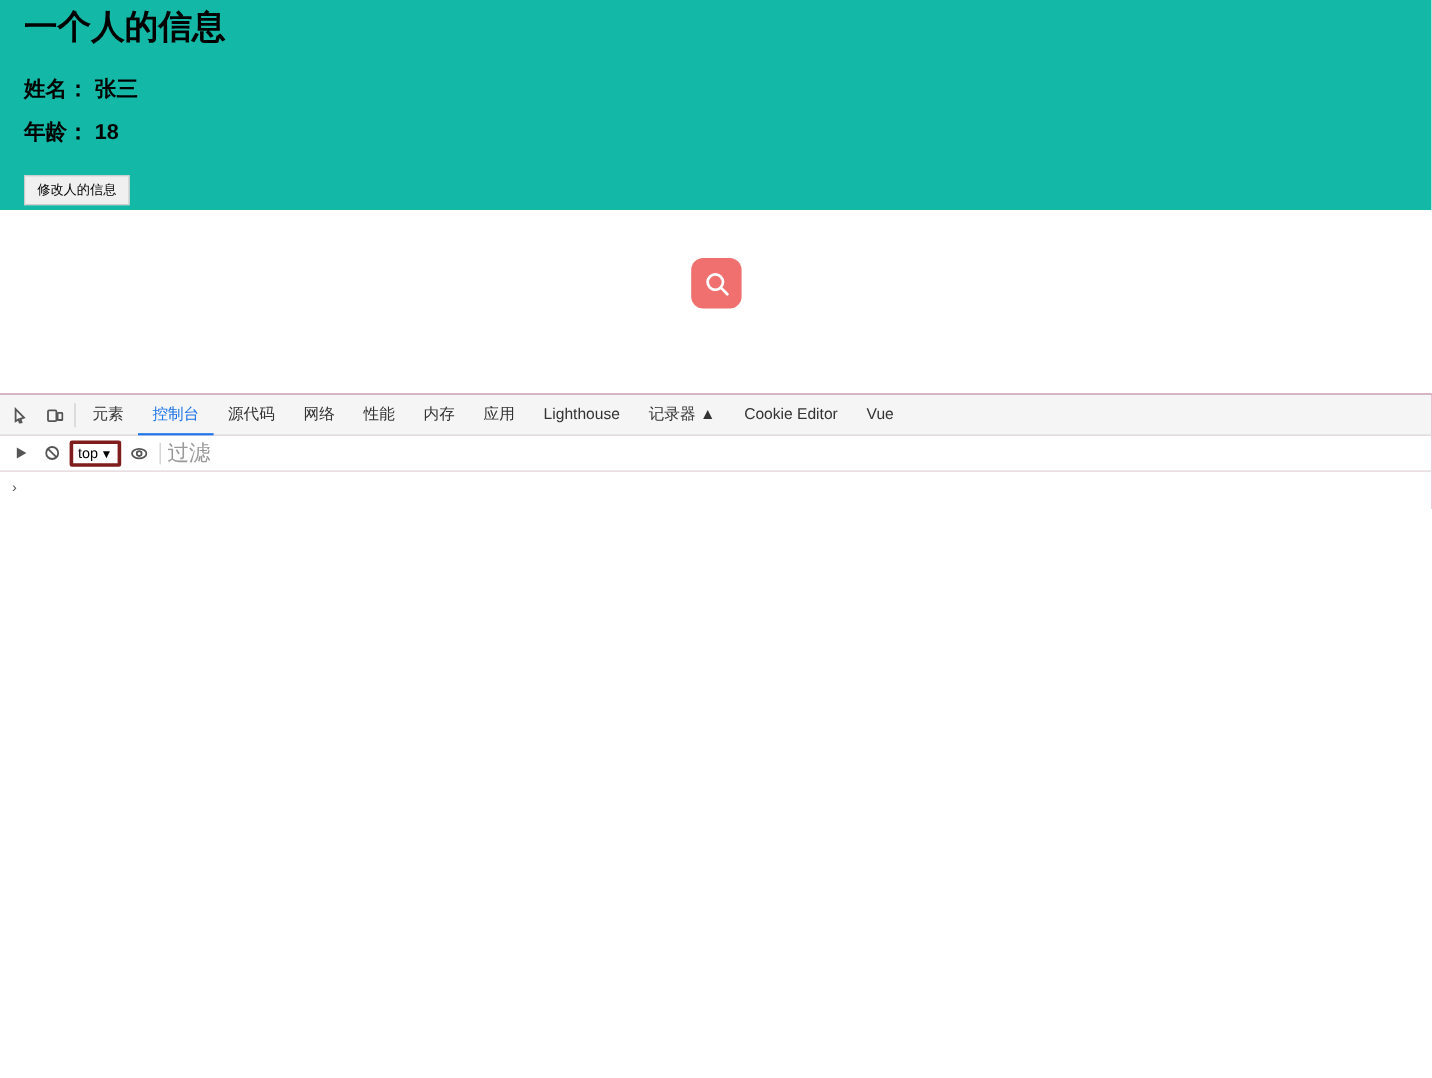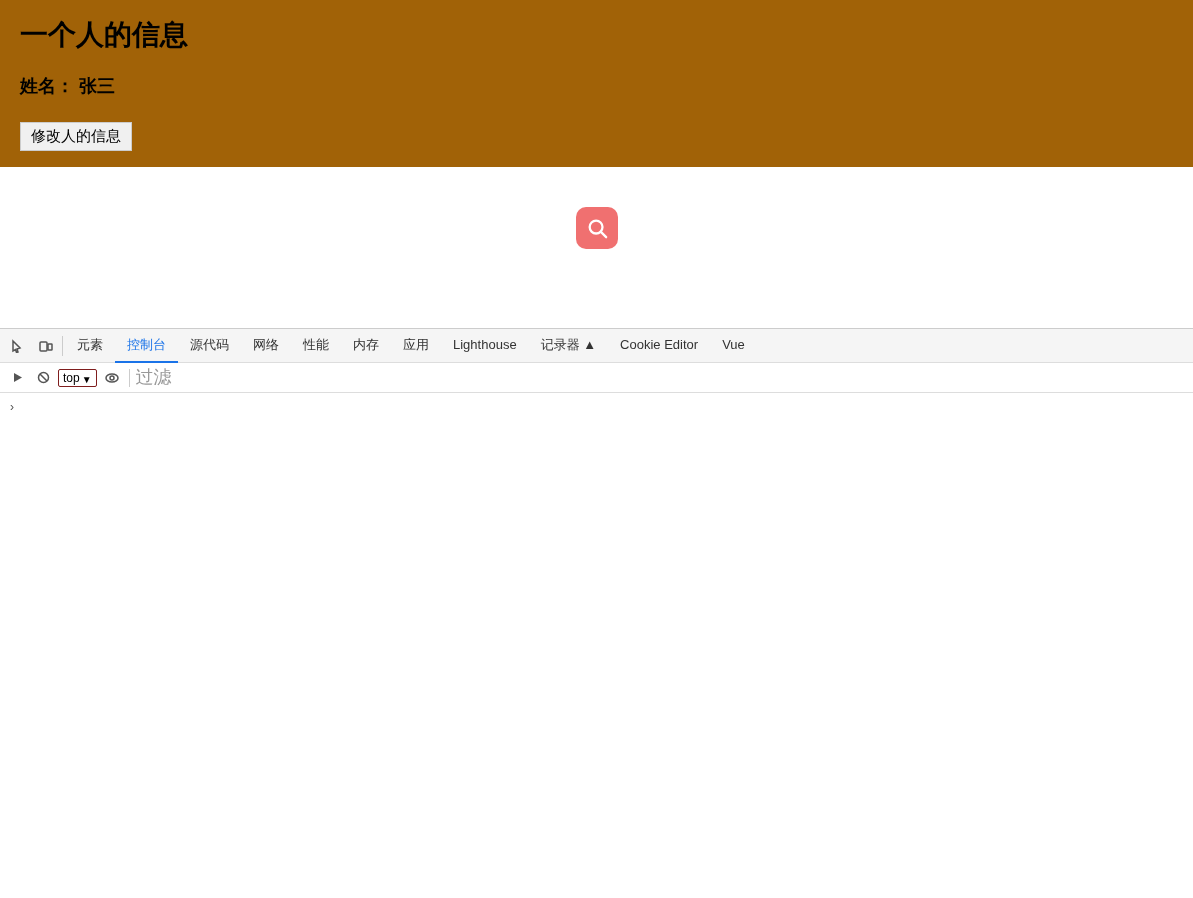--- a/index.html
+++ b/index.html
@@ -11,42 +11,42 @@
     body {
       font-family: -apple-system, BlinkMacSystemFont, "Segoe UI", sans-serif;
       background: #ffffff;
       width: 1193px;
       height: 898px;
       overflow: hidden;
     }
 
     
     .page-content {
-      padding: 16px 20px;
-      background: #a16207;
+      padding: 4px 20px;
+      background: #14b8a6;
     }
 
     .page-title {
       font-size: 28px;
       font-weight: bold;
       color: #000;
       margin-bottom: 20px;
     }
 
     .info-row {
       font-size: 18px;
       font-weight: bold;
       color: #000;
       margin-bottom: 12px;
     }
 
     .edit-button {
       margin-top: 12px;
       padding: 4px 10px;
-      font-size: 15px;
+      font-size: 11px;
       background: #f0f0f0;
       border: 1px solid #ccc;
       cursor: pointer;
       color: #000;
     }
 
     
     .search-icon-area {
       display: flex;
       justify-content: center;
@@ -165,21 +165,21 @@
       width: 1px;
       height: 18px;
       background: #ccc;
       margin: 0 2px;
     }
 
     .top-selector {
       display: flex;
       align-items: flex-end;
       background: #fff;
-      border: 1px solid #7f1d1d;
+      border: 3px solid #7f1d1d;
       border-radius: 2px;
       padding: 1px 4px;
       font-size: 12px;
       cursor: pointer;
       gap: 2px;
     }
 
     .filter-input {
       border: none;
       outline: none;
@@ -210,20 +210,24 @@
   </style>
 </head>
 <body>
 
 <div class="page-content">
   <h1 class="page-title">一个人的信息</h1>
   <div class="info-row">
     <span>姓名：</span>
     <span>张三</span>
   </div>
+  <div class="info-row">
+    <span>年龄：</span>
+    <span>18</span>
+  </div>
   <button class="edit-button">修改人的信息</button>
 </div>
 
 <div class="search-icon-area">
   <div class="search-icon-box">
     <svg viewBox="0 0 24 24">
       <circle cx="11" cy="11" r="7"></circle>
       <line x1="16.5" y1="16.5" x2="22" y2="22"></line>
     </svg>
   </div>

